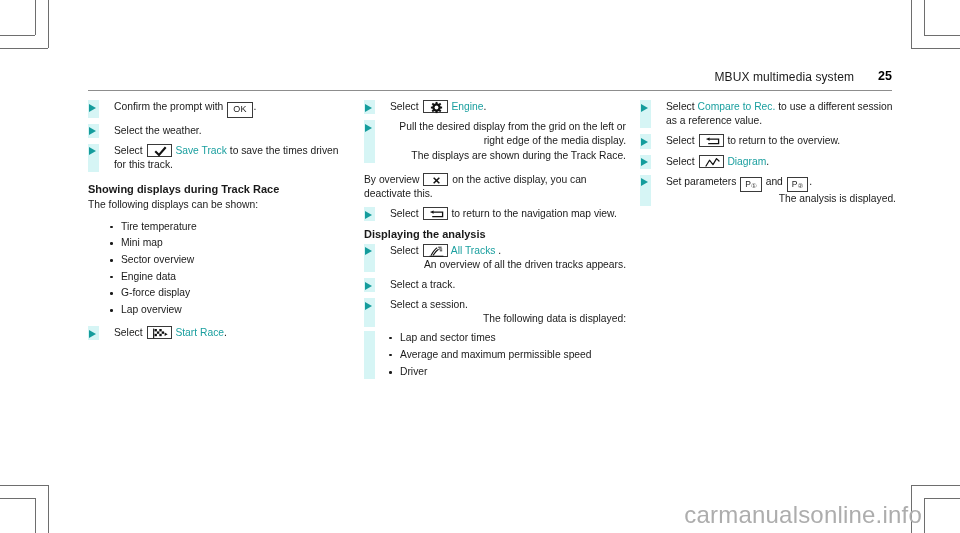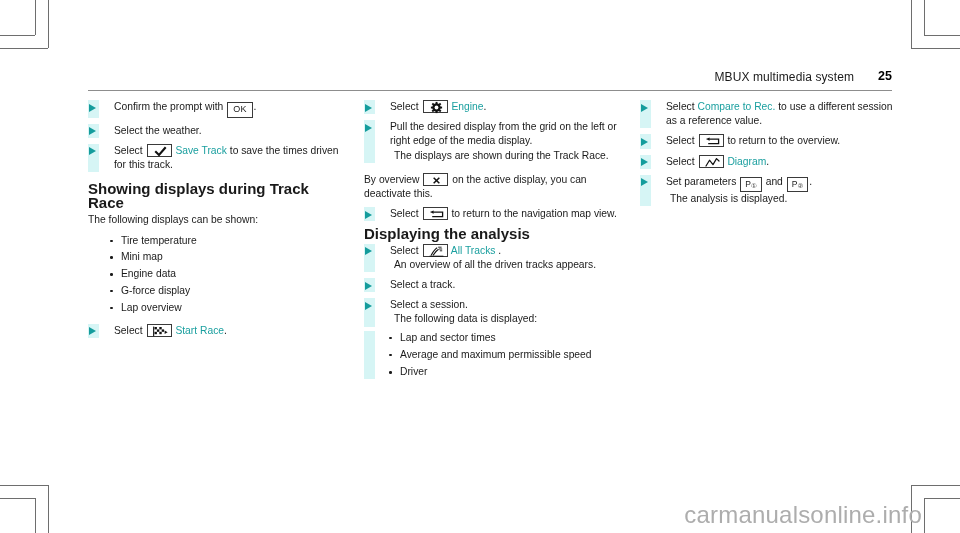--- a/index.html
+++ b/index.html
@@ -108,38 +108,39 @@
     height: 0;
     border-left: 7px solid #149c9c;
     border-top: 4.5px solid transparent;
     border-bottom: 4.5px solid transparent;
   }
   .step-body { display: block; }
 
   
   .substep {
     position: relative;
-    padding-left: 30px;
+    padding-left: 41px;
+    text-align: right;
   }
   .substep .tealbar {
     position: absolute;
     left: 0; top: 0; bottom: 0;
     width: 11px;
     background: #d6f5f5;
   }
 
   
   .para {
     margin-bottom: 6px;
   }
 
   
   .heading {
     font-weight: bold;
-    font-size: 15px;
+    font-size: 11px;
     margin-top: 10px;
     margin-bottom: 2px;
   }
   .heading.tight { margin-top: 6px; }
 
   
   .bullets {
     list-style: none;
     margin: 7px;
     padding: 0;
@@ -301,20 +302,21 @@
       <span>to save the times driven for this track.</span>
     </span>
   </div>
 
   <div class="heading">Showing displays during Track Race</div>
   <div class="para">The following displays can be shown:</div>
 
   <ul class="bullets">
     <li>Tire temperature</li>
     <li>Mini map</li>
+    <li>Sector overview</li>
     <li>Engine data</li>
     <li>G-force display</li>
     <li>Lap overview</li>
   </ul>
 
   <div class="step" style="margin-top:9px;">
     <span class="tealbar"></span>
     <span class="arrow"></span>
     <span class="step-body">
       <span>Select</span>
@@ -358,21 +360,21 @@
             <rect x="8.1" y="8.7" width="1.9" height="2.1" transform="rotate(45 9 9.7)"></rect>
             <rect x="15" y="8.7" width="1.9" height="2.1" transform="rotate(-45 16 9.7)"></rect>
           </g>
           <circle cx="12.5" cy="6.5" r="1.9" fill="#fff"></circle>
         </svg>
       </span>
       <span class="tealtext">Engine</span><span>.</span>
     </span>
   </div>
 
-  <div class="step" style="margin-bottom:0;">
+  <div class="step" style="margin-bottom:0;text-align:right;">
     <span class="tealbar"></span>
     <span class="arrow"></span>
     <span class="step-body">Pull the desired display from the grid on the left or right edge of the media display.</span>
   </div>
   <div class="substep" style="margin-bottom:10px;">
     <span class="tealbar"></span>
     <span>The displays are shown during the Track Race.</span>
   </div>
 
   <div class="para">

